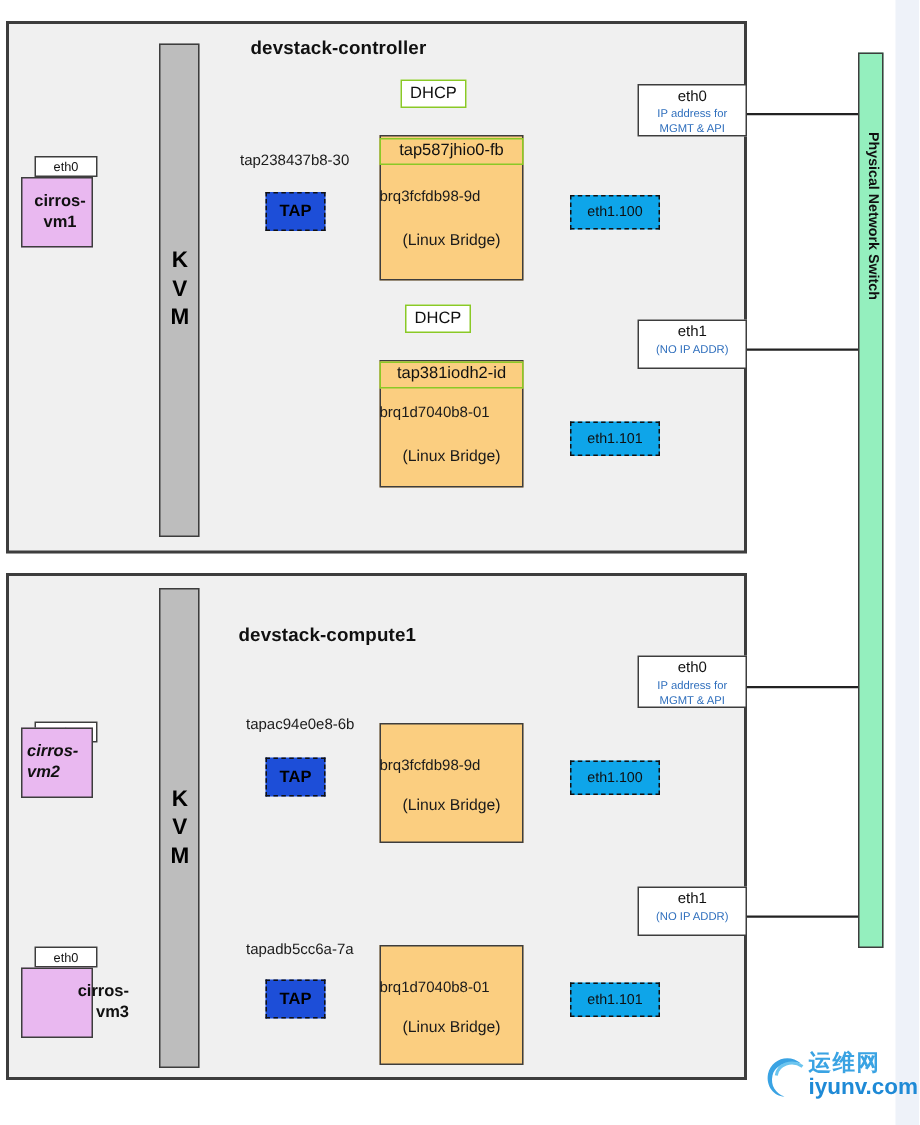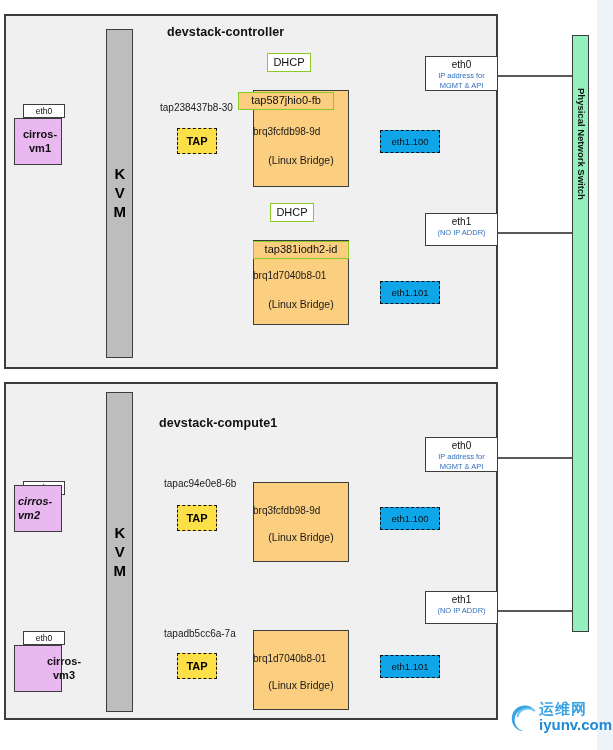--- a/index.html
+++ b/index.html
@@ -79,21 +79,21 @@
     box-sizing: border-box;
     font-size: 8.5px;
     color: #101010;
     text-align: center;
     line-height: 13px;
     height: 14px;
   }
   
   .tap-box {
     position: absolute;
-    background: #fde047;
+    background: #1d4ed8;
     border: 1.8px dashed #111;
     box-sizing: border-box;
     display: flex;
     align-items: center;
     justify-content: center;
     font-weight: bold;
     font-size: 11px;
     color: #000;
   }
   .tap-label {
@@ -298,21 +298,21 @@
   </div>
 
   <div class="tap-label" style="left:160px; top:102px;">tap238437b8-30</div>
   <div class="tap-box" style="left:177px; top:128px; width:40px; height:26px;">
     <span>TAP</span>
   </div>
 
   <div class="dhcp-box" style="left:267px; top:53px; width:44px;">DHCP</div>
 
   <div class="bridge-box" style="left:253px; top:90px; width:96px; height:97px;"></div>
-  <div class="tapdev" style="left:238px; top:92px; width:96px; height:18px;">tap587jhio0-fb</div>
+  <div class="tapdev" style="left:253px; top:92px; width:96px; height:18px;">tap587jhio0-fb</div>
   <div class="bridge-name" style="left:253px; width:96px; top:126px;">brq3fcfdb98-9d</div>
   <div class="bridge-sub" style="left:253px; width:96px; top:154px;">(Linux Bridge)</div>
 
   <div class="vlan-box" style="left:380px; top:130px; width:60px; height:23px;">eth1.100</div>
 
   <div class="dhcp-box" style="left:270px; top:203px; width:44px;">DHCP</div>
 
   <div class="bridge-box" style="left:253px; top:240px; width:96px; height:85px;"></div>
   <div class="tapdev" style="left:253px; top:241px; width:96px; height:18px;">tap381iodh2-id</div>
   <div class="bridge-name" style="left:253px; width:96px; top:270px;">brq1d7040b8-01</div>
@@ -338,21 +338,21 @@
     <span style="writing-mode:vertical-rl; text-orientation:upright; letter-spacing:2px;">KVM</span>
   </div>
 
   <div class="vm-eth" style="left:23px; top:481px; width:42px;">eth0</div>
   <div class="vm-box" style="left:14px; top:485px; width:48px; height:47px;font-style:italic;">
     <span style="width:44px; text-align:left; padding-left:4px;">cirros-vm2</span>
   </div>
 
   <div class="vm-eth" style="left:23px; top:631px; width:42px;">eth0</div>
   <div class="vm-box" style="left:14px; top:645px; width:48px; height:47px;">
-    <span style="width:44px; text-align:center; padding-left:12px;margin-left:40px;">cirros-vm3</span>
+    <span style="width:44px; text-align:right; padding-left:12px;margin-left:40px;">cirros-vm3</span>
   </div>
 
   <div class="tap-label" style="left:164px; top:478px;">tapac94e0e8-6b</div>
   <div class="tap-box" style="left:177px; top:505px; width:40px; height:26px;">
     <span>TAP</span>
   </div>
 
   <div class="tap-label" style="left:164px; top:628px;">tapadb5cc6a-7a</div>
   <div class="tap-box" style="left:177px; top:653px; width:40px; height:26px;">
     <span>TAP</span>

